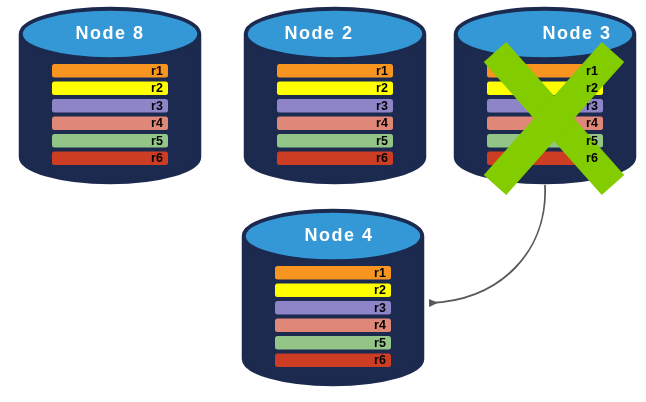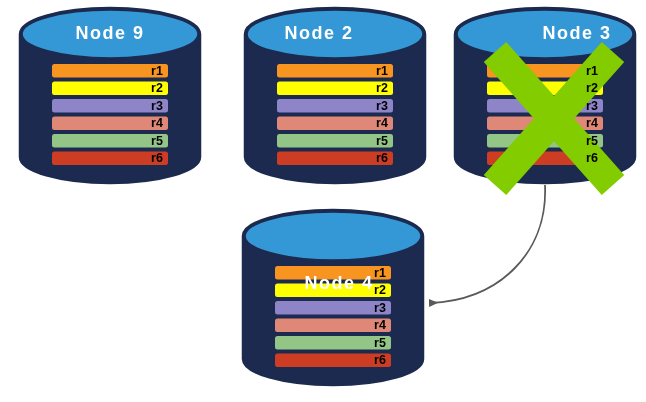--- a/index.html
+++ b/index.html
@@ -103,35 +103,35 @@
     </g>
 </svg>
 
 <div id="labels-layer">
     <div class="row-label" style="left: 52px; top: 64.5px; width: 116px;">r1</div>
     <div class="row-label" style="left: 52px; top: 82px; width: 116px;">r2</div>
     <div class="row-label" style="left: 52px; top: 99.5px; width: 116px;">r3</div>
     <div class="row-label" style="left: 52px; top: 117px; width: 116px;">r4</div>
     <div class="row-label" style="left: 52px; top: 134.5px; width: 116px;">r5</div>
     <div class="row-label" style="left: 52px; top: 152px; width: 116px;">r6</div>
-    <div class="node-label" style="left: 20px; top: 23px; width: 180px;">Node  9</div>
+    <div class="node-label" style="left: 20px; top: 23px; width: 180px;">Node  8</div>
     <div class="row-label" style="left: 277px; top: 64.5px; width: 116px;">r1</div>
     <div class="row-label" style="left: 277px; top: 82px; width: 116px;">r2</div>
     <div class="row-label" style="left: 277px; top: 99.5px; width: 116px;">r3</div>
     <div class="row-label" style="left: 277px; top: 117px; width: 116px;">r4</div>
     <div class="row-label" style="left: 277px; top: 134.5px; width: 116px;">r5</div>
     <div class="row-label" style="left: 277px; top: 152px; width: 116px;">r6</div>
     <div class="node-label" style="left: 245px; top: 23px; width: 148px;">Node  2</div>
     <div class="row-label" style="left: 487px; top: 64.5px; width: 116px;">r1</div>
     <div class="row-label" style="left: 487px; top: 82px; width: 116px;">r2</div>
     <div class="row-label" style="left: 487px; top: 99.5px; width: 116px;">r3</div>
     <div class="row-label" style="left: 487px; top: 117px; width: 116px;">r4</div>
     <div class="row-label" style="left: 487px; top: 134.5px; width: 116px;">r5</div>
     <div class="row-label" style="left: 487px; top: 152px; width: 116px;">r6</div>
     <div class="node-label" style="left: 455px; top: 23px; width: 180px; padding-left: 32px;">Node  3</div>
     <div class="row-label" style="left: 275px; top: 266.5px; width: 116px;">r1</div>
     <div class="row-label" style="left: 275px; top: 284px; width: 116px;">r2</div>
     <div class="row-label" style="left: 275px; top: 301.5px; width: 116px;">r3</div>
     <div class="row-label" style="left: 275px; top: 319px; width: 116px;">r4</div>
     <div class="row-label" style="left: 275px; top: 336.5px; width: 116px;">r5</div>
     <div class="row-label" style="left: 275px; top: 354px; width: 116px;">r6</div>
-    <div class="node-label" style="left: 243px; top: 225px; width: 192px; margin-top: 48px;">Node  4</div>
+    <div class="node-label" style="left: 243px; top: 225px; width: 192px;">Node  4</div>
   </div>
 
 </body></html>

